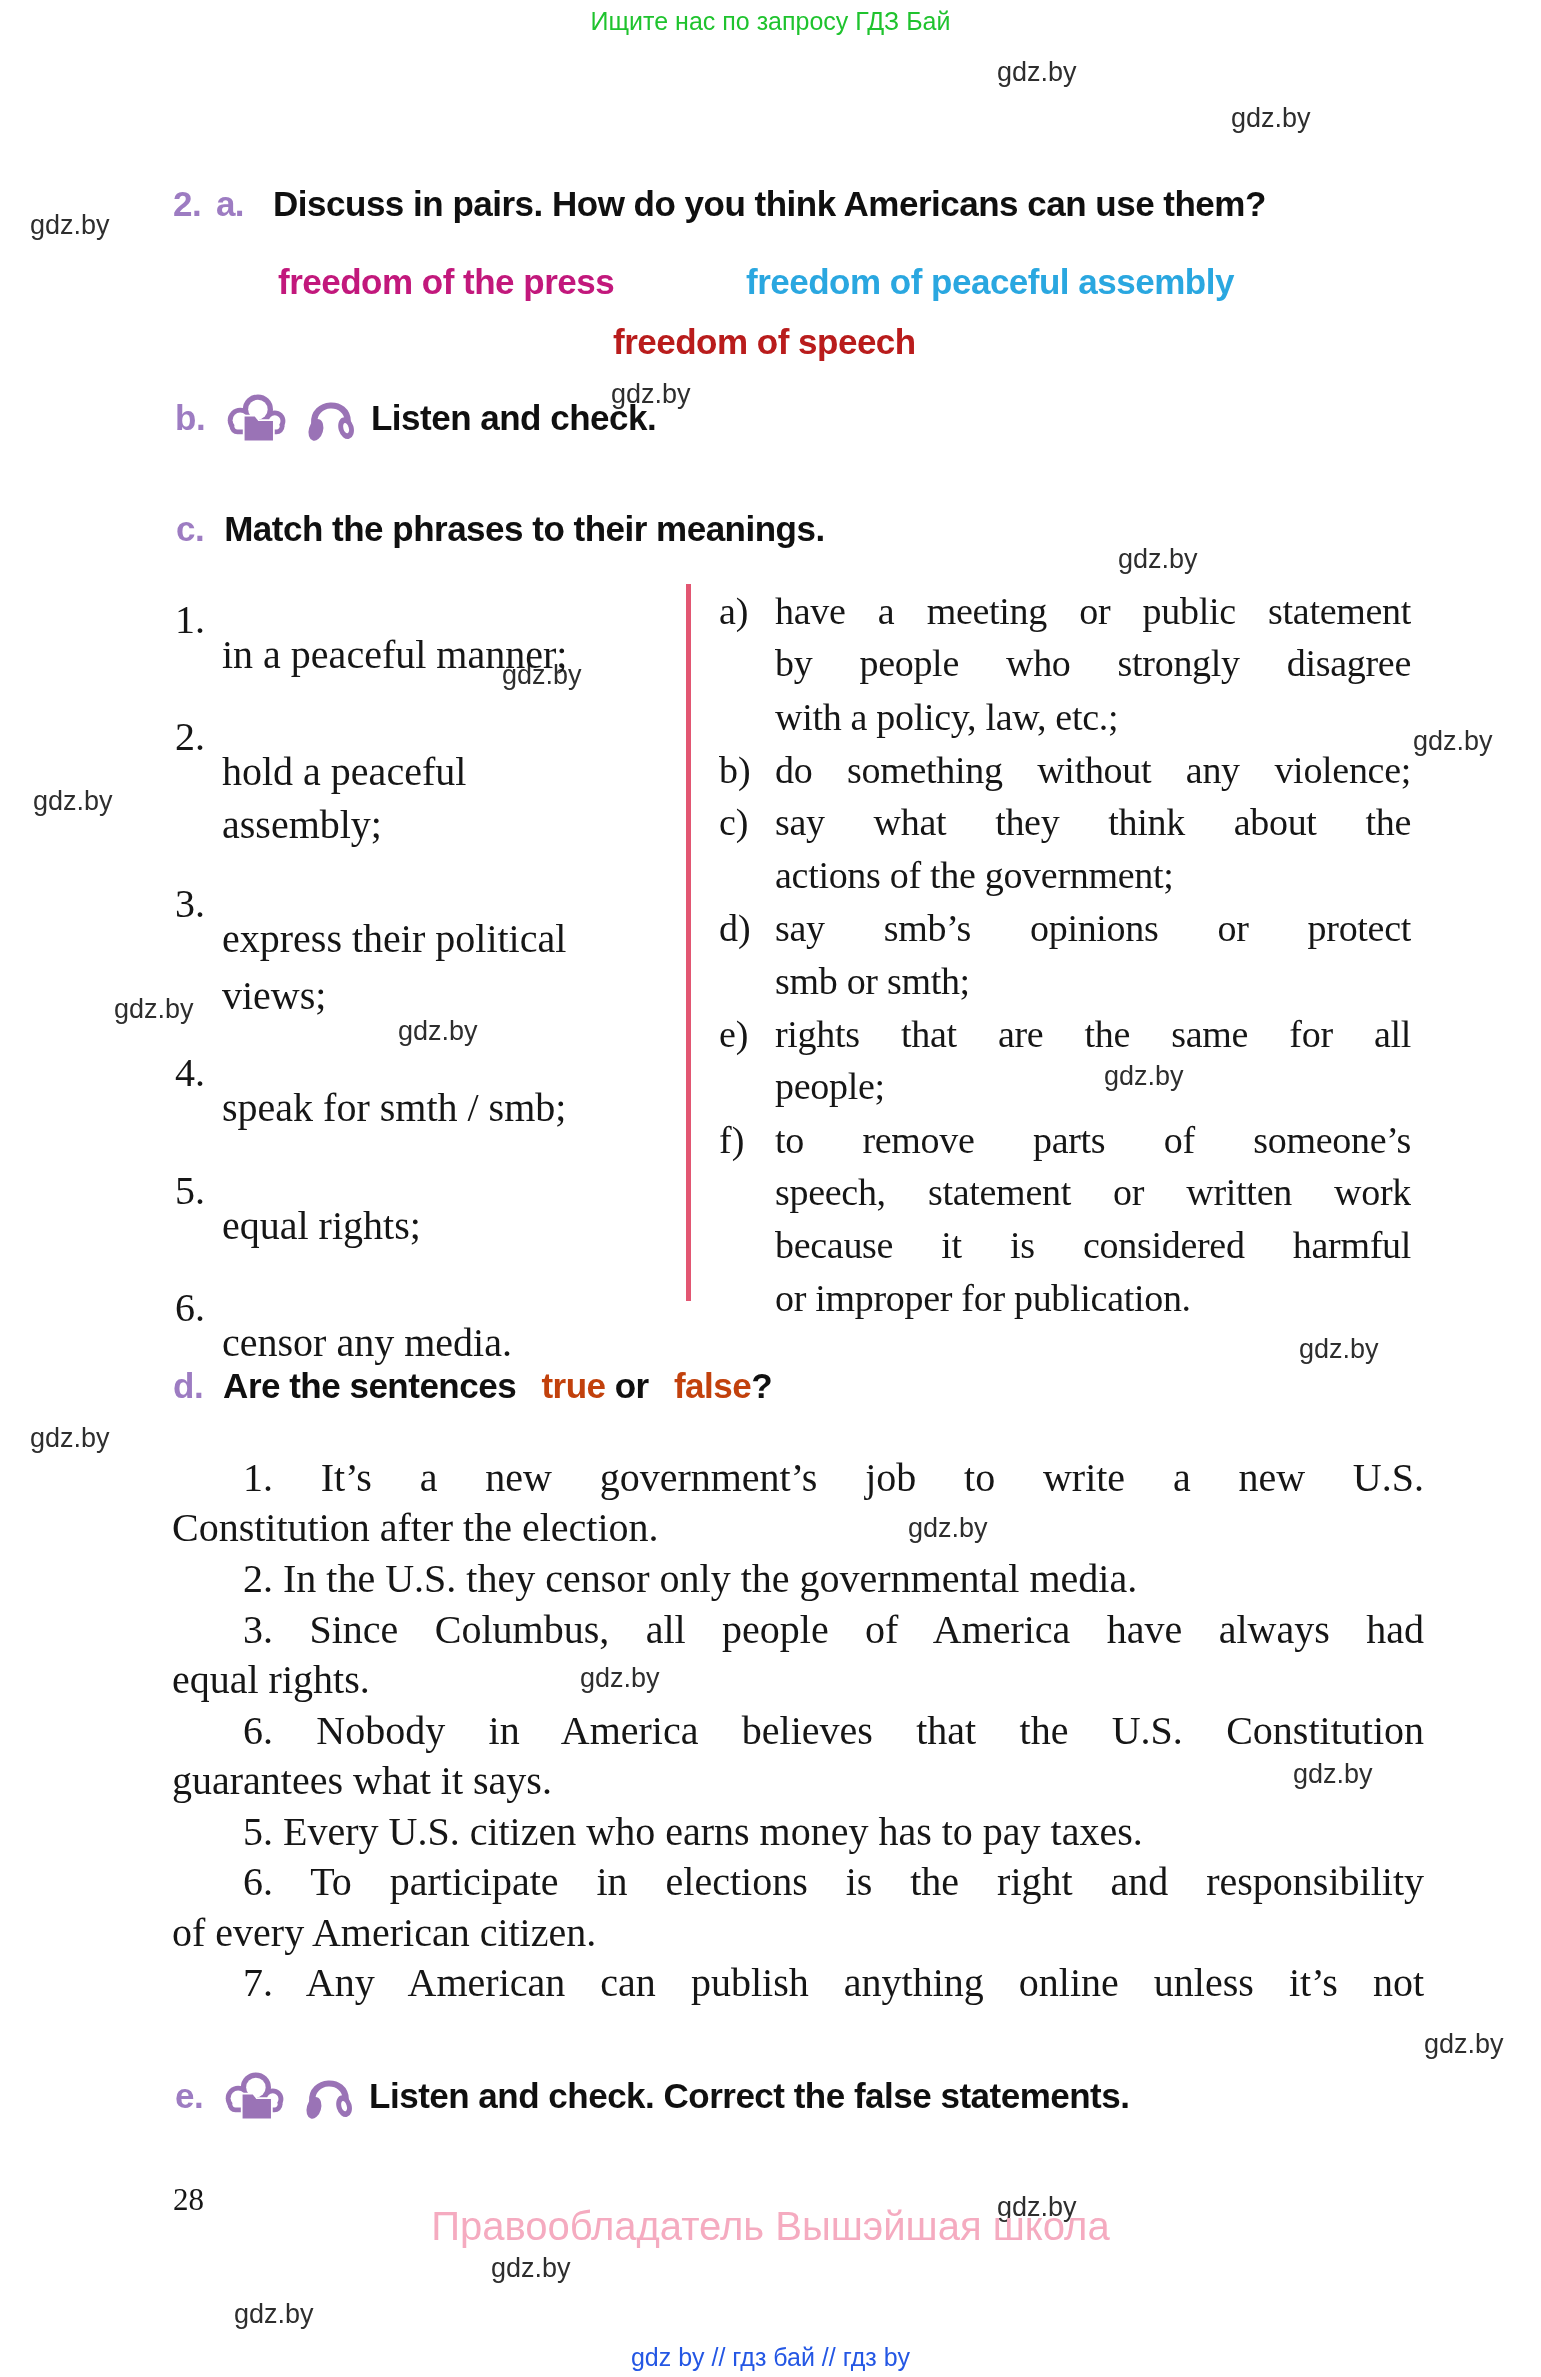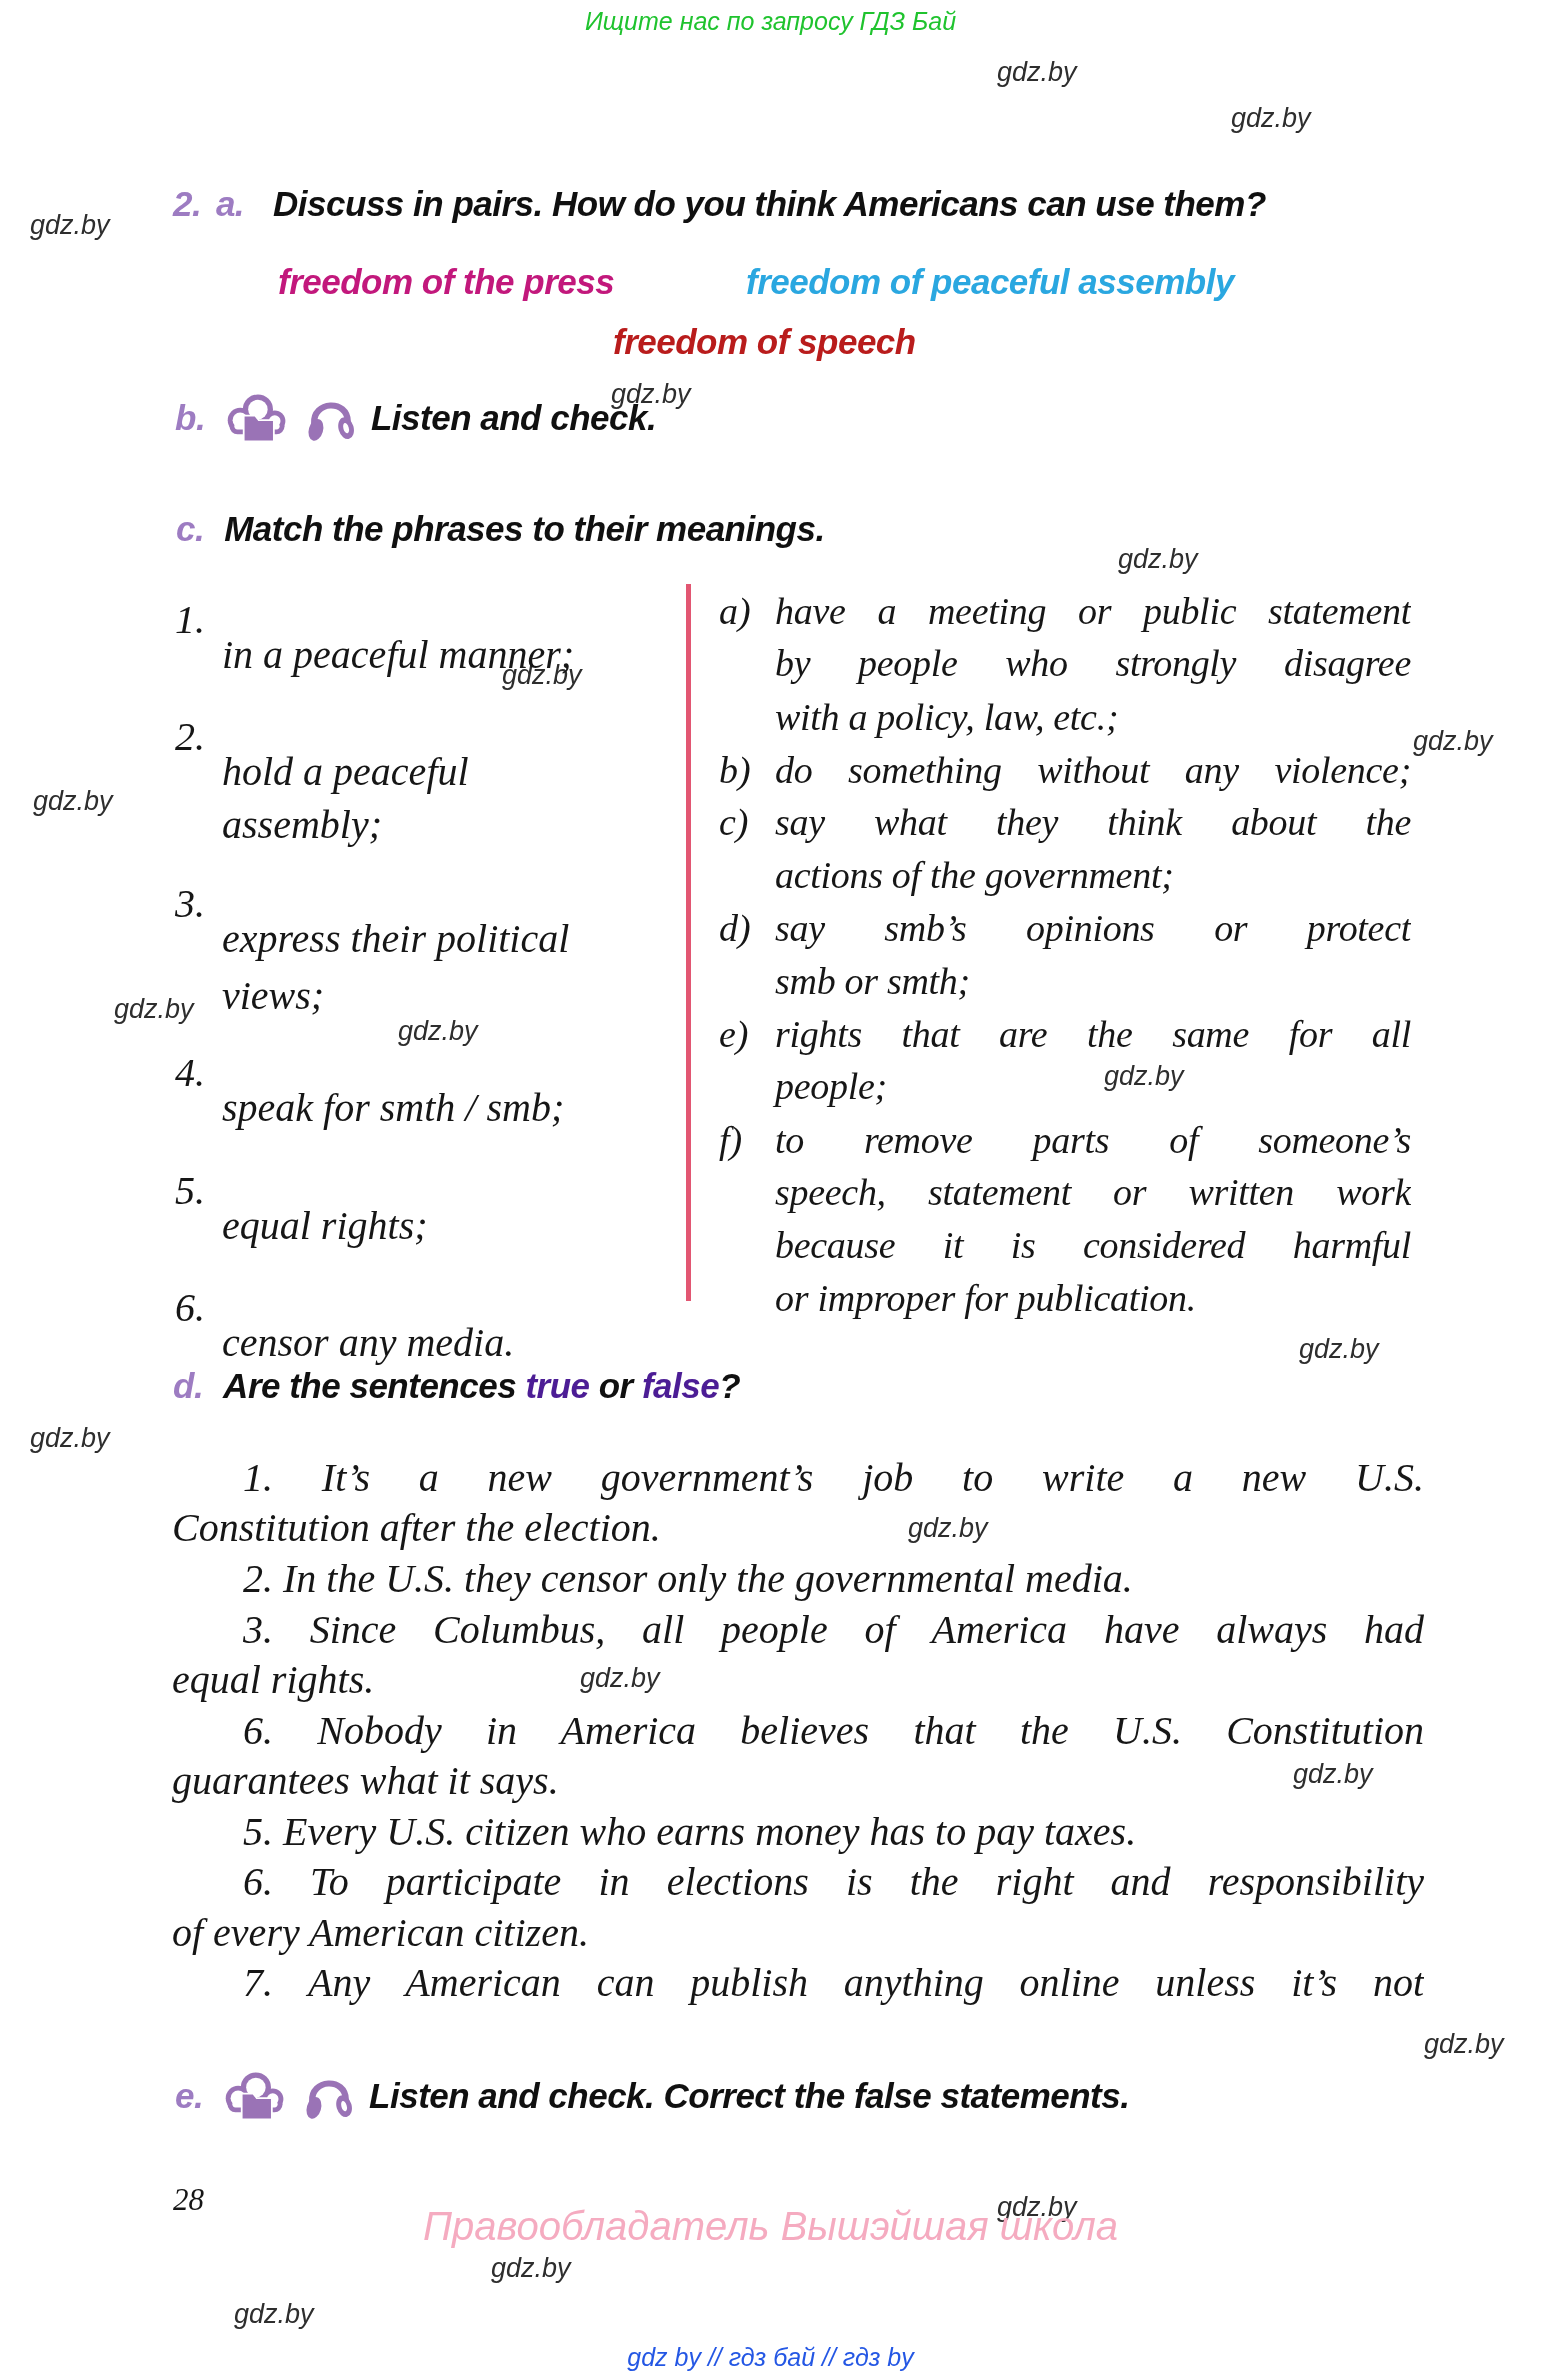--- a/index.html
+++ b/index.html
@@ -1,39 +1,39 @@
 <!DOCTYPE html>
 <html style="font-size:14.7px"><head>
 <meta charset="utf-8">
 <style>
   html,body { margin:0; padding:0; background:#ffffff; }
   .page {
     position:relative; width:1541px; height:2377px; background:#ffffff;
-    font-family:"Liberation Serif", serif; color:#161616; overflow:hidden;font-style:italic;
+    font-family:"Liberation Serif", serif; color:#161616; overflow:hidden;
   }
   
   .banner {
     position:absolute; left:0; right:0; top:7.4px; text-align:center;
     font-family:"Liberation Sans", sans-serif; font-size:25px; color:#1fc32e;
   }
   .wm {
     position:absolute; font-family:"Liberation Sans", sans-serif;
     font-size:27px; color:#2e2e2e; white-space:nowrap;
   }
   
   .hrow {
     position:absolute; display:flex; align-items:center;
     font-family:"Liberation Sans", sans-serif; font-weight:bold;
     font-size:35px; color:#101010; letter-spacing:-0.5px; white-space:nowrap;
   }
   .plet { color:#9d7cc2; }
   .hnum { margin-right:14.7px; }
   .hlet2 { margin-right:29px; }
   .hlet { margin-right:20px; }
-  .pinkw { color:#4c1d95; }
+  .pinkw { color:#c2410c;margin-left:16px; }
   
   .phrase {
     position:absolute; font-family:"Liberation Sans", sans-serif;
     font-weight:bold; font-size:35px; letter-spacing:-0.5px; white-space:nowrap;
   }
   .magenta { color:#c2187c; }
   .blue { color:#2aa7e0; }
   .green { color:#b91c1c; }
   
   .listenrow {

